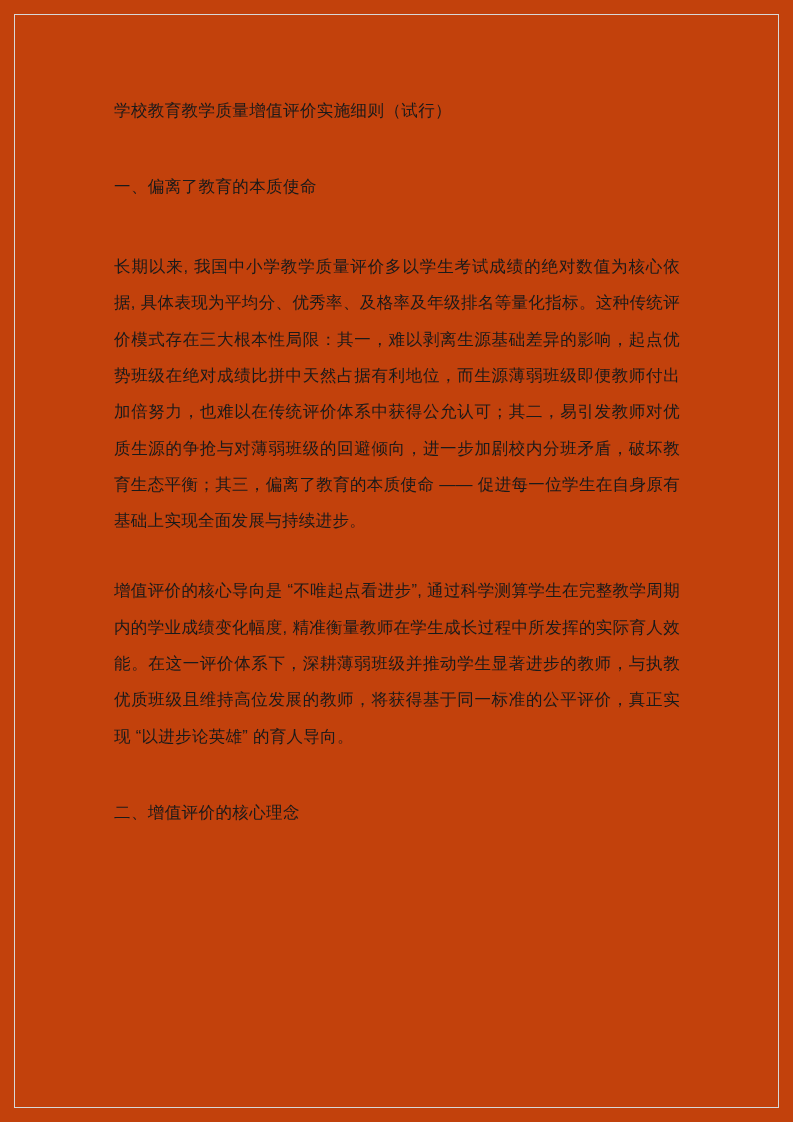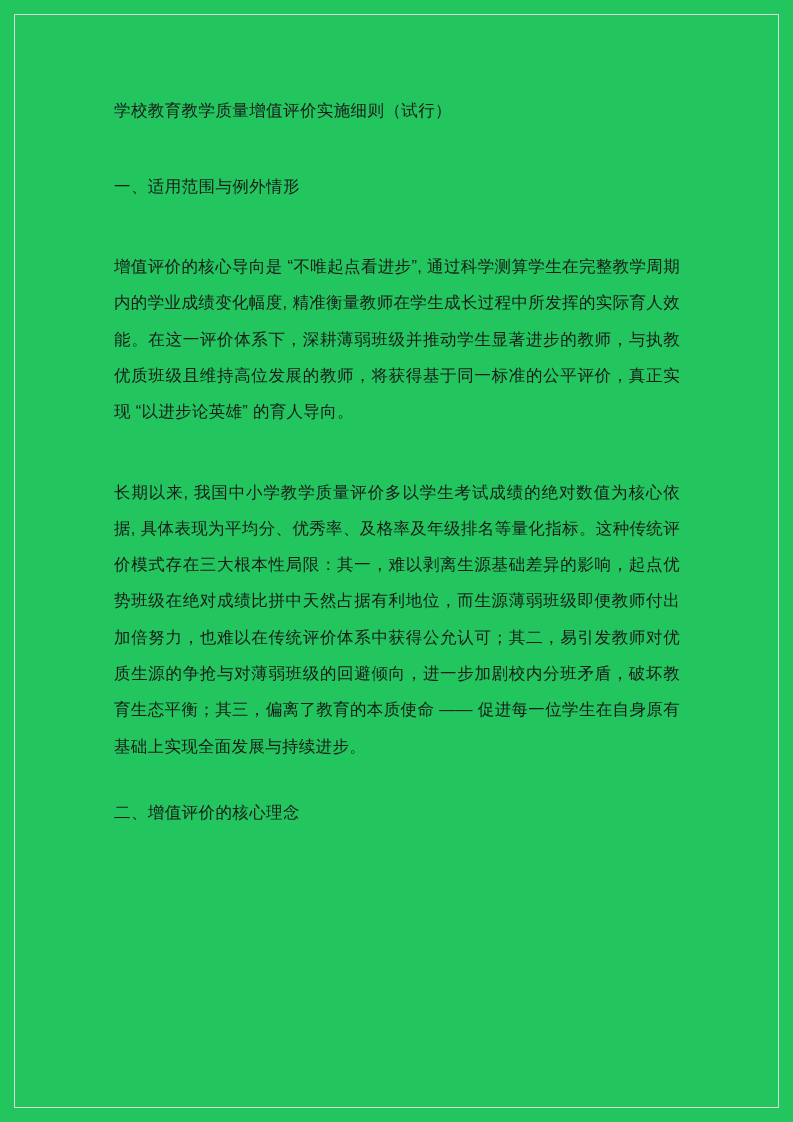--- a/index.html
+++ b/index.html
@@ -4,21 +4,21 @@
 <style>
   html, body {
     margin: 0;
     padding: 0;
     background: #ffffff;
   }
   .page {
     position: relative;
     width: 793px;
     height: 1122px;
-    background: #22c55e;
+    background: #c2410c;
     box-sizing: border-box;
     overflow: hidden;
     font-family: "Liberation Sans", "DejaVu Sans", sans-serif;
   }
   .page-border {
     position: absolute;
     left: 14px;
     top: 14px;
     right: 14px;
     bottom: 14px;
@@ -63,22 +63,22 @@
 </head>
 <body>
 
 <div class="page">
   <div class="page-border"></div>
 
   <div class="content">
 
     <p class="doc-title">学校教育教学质量增值评价实施细则（试行）</p>
 
-    <p class="section-heading">一、适用范围与例外情形</p>
+    <p class="section-heading">一、偏离了教育的本质使命</p>
+
+    <p class="para">长期以来, 我国中小学教学质量评价多以学生考试成绩的绝对数值为核心依据, 具体表现为平均分、优秀率、及格率及年级排名等量化指标。这种传统评价模式存在三大根本性局限：其一，难以剥离生源基础差异的影响，起点优势班级在绝对成绩比拼中天然占据有利地位，而生源薄弱班级即便教师付出加倍努力，也难以在传统评价体系中获得公允认可；其二，易引发教师对优质生源的争抢与对薄弱班级的回避倾向，进一步加剧校内分班矛盾，破坏教育生态平衡；其三，偏离了教育的本质使命 —— 促进每一位学生在自身原有基础上实现全面发展与持续进步。</p>
 
     <p class="para last-block">增值评价的核心导向是 “不唯起点看进步”, 通过科学测算学生在完整教学周期内的学业成绩变化幅度, 精准衡量教师在学生成长过程中所发挥的实际育人效能。在这一评价体系下，深耕薄弱班级并推动学生显著进步的教师，与执教优质班级且维持高位发展的教师，将获得基于同一标准的公平评价，真正实现 “以进步论英雄” 的育人导向。</p>
-
-    <p class="para">长期以来, 我国中小学教学质量评价多以学生考试成绩的绝对数值为核心依据, 具体表现为平均分、优秀率、及格率及年级排名等量化指标。这种传统评价模式存在三大根本性局限：其一，难以剥离生源基础差异的影响，起点优势班级在绝对成绩比拼中天然占据有利地位，而生源薄弱班级即便教师付出加倍努力，也难以在传统评价体系中获得公允认可；其二，易引发教师对优质生源的争抢与对薄弱班级的回避倾向，进一步加剧校内分班矛盾，破坏教育生态平衡；其三，偏离了教育的本质使命 —— 促进每一位学生在自身原有基础上实现全面发展与持续进步。</p>
 
     <p class="section-heading">二、增值评价的核心理念</p>
 
   </div>
 </div>
 
 </body></html>

